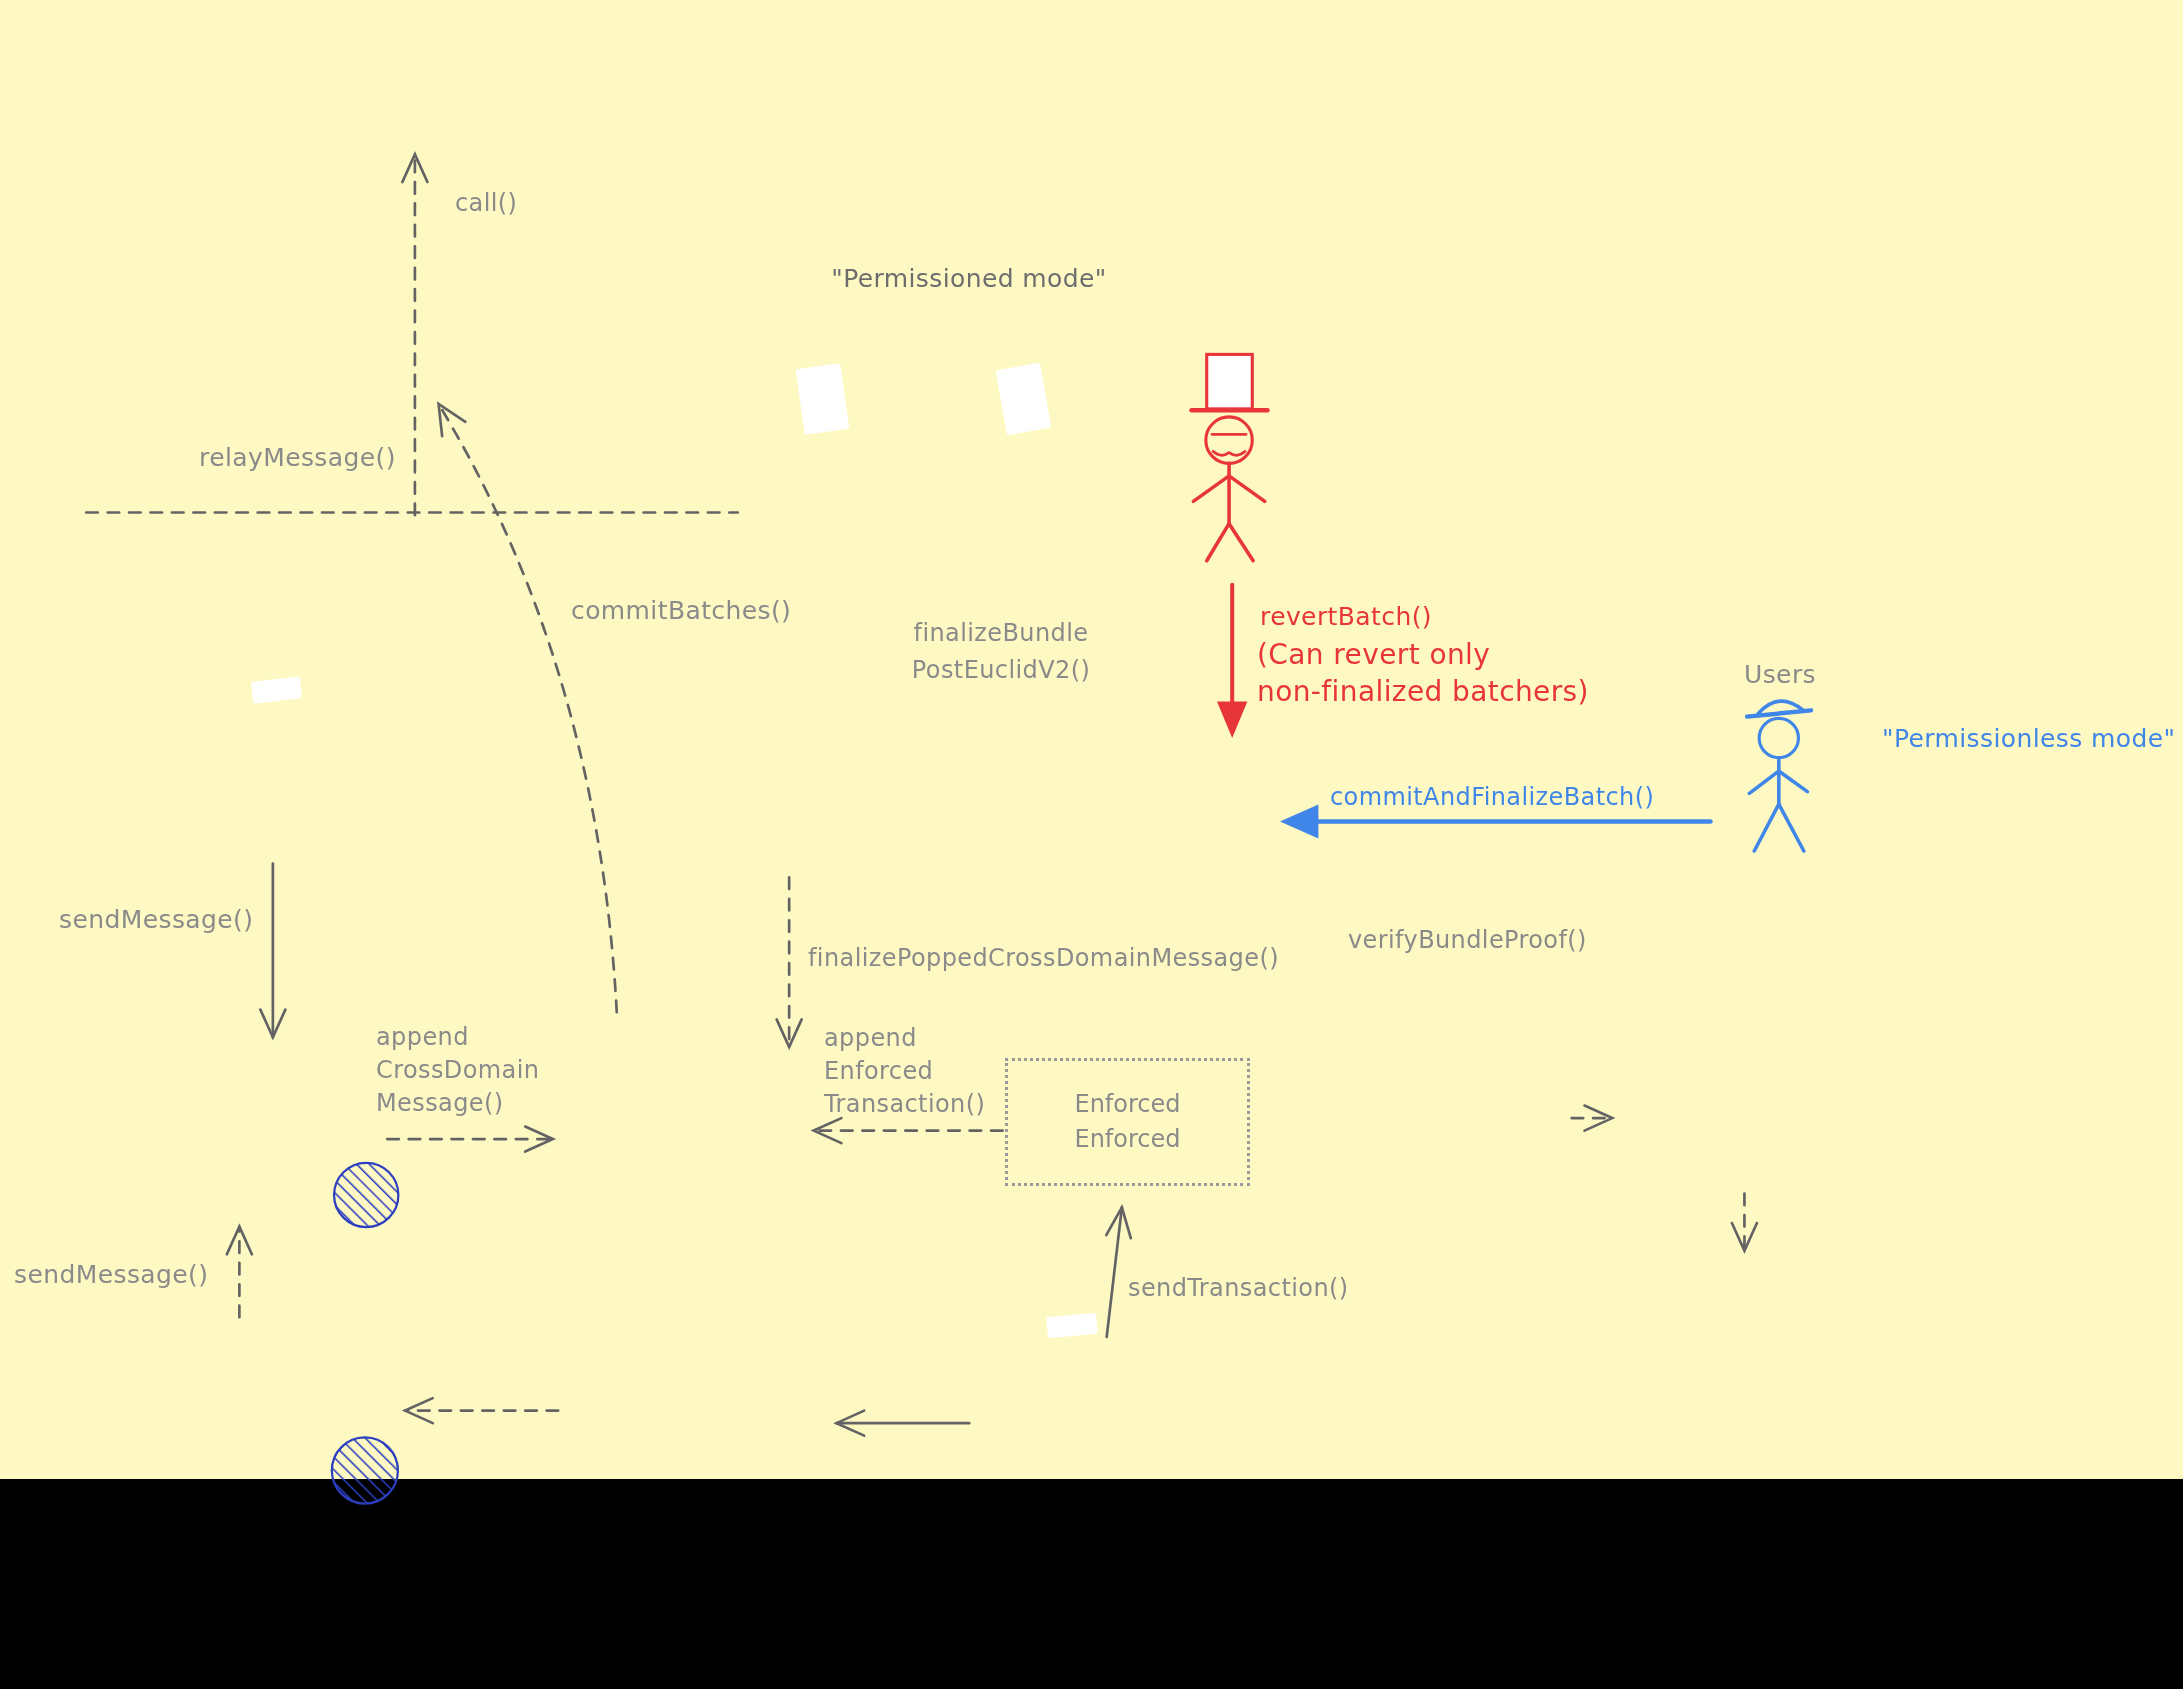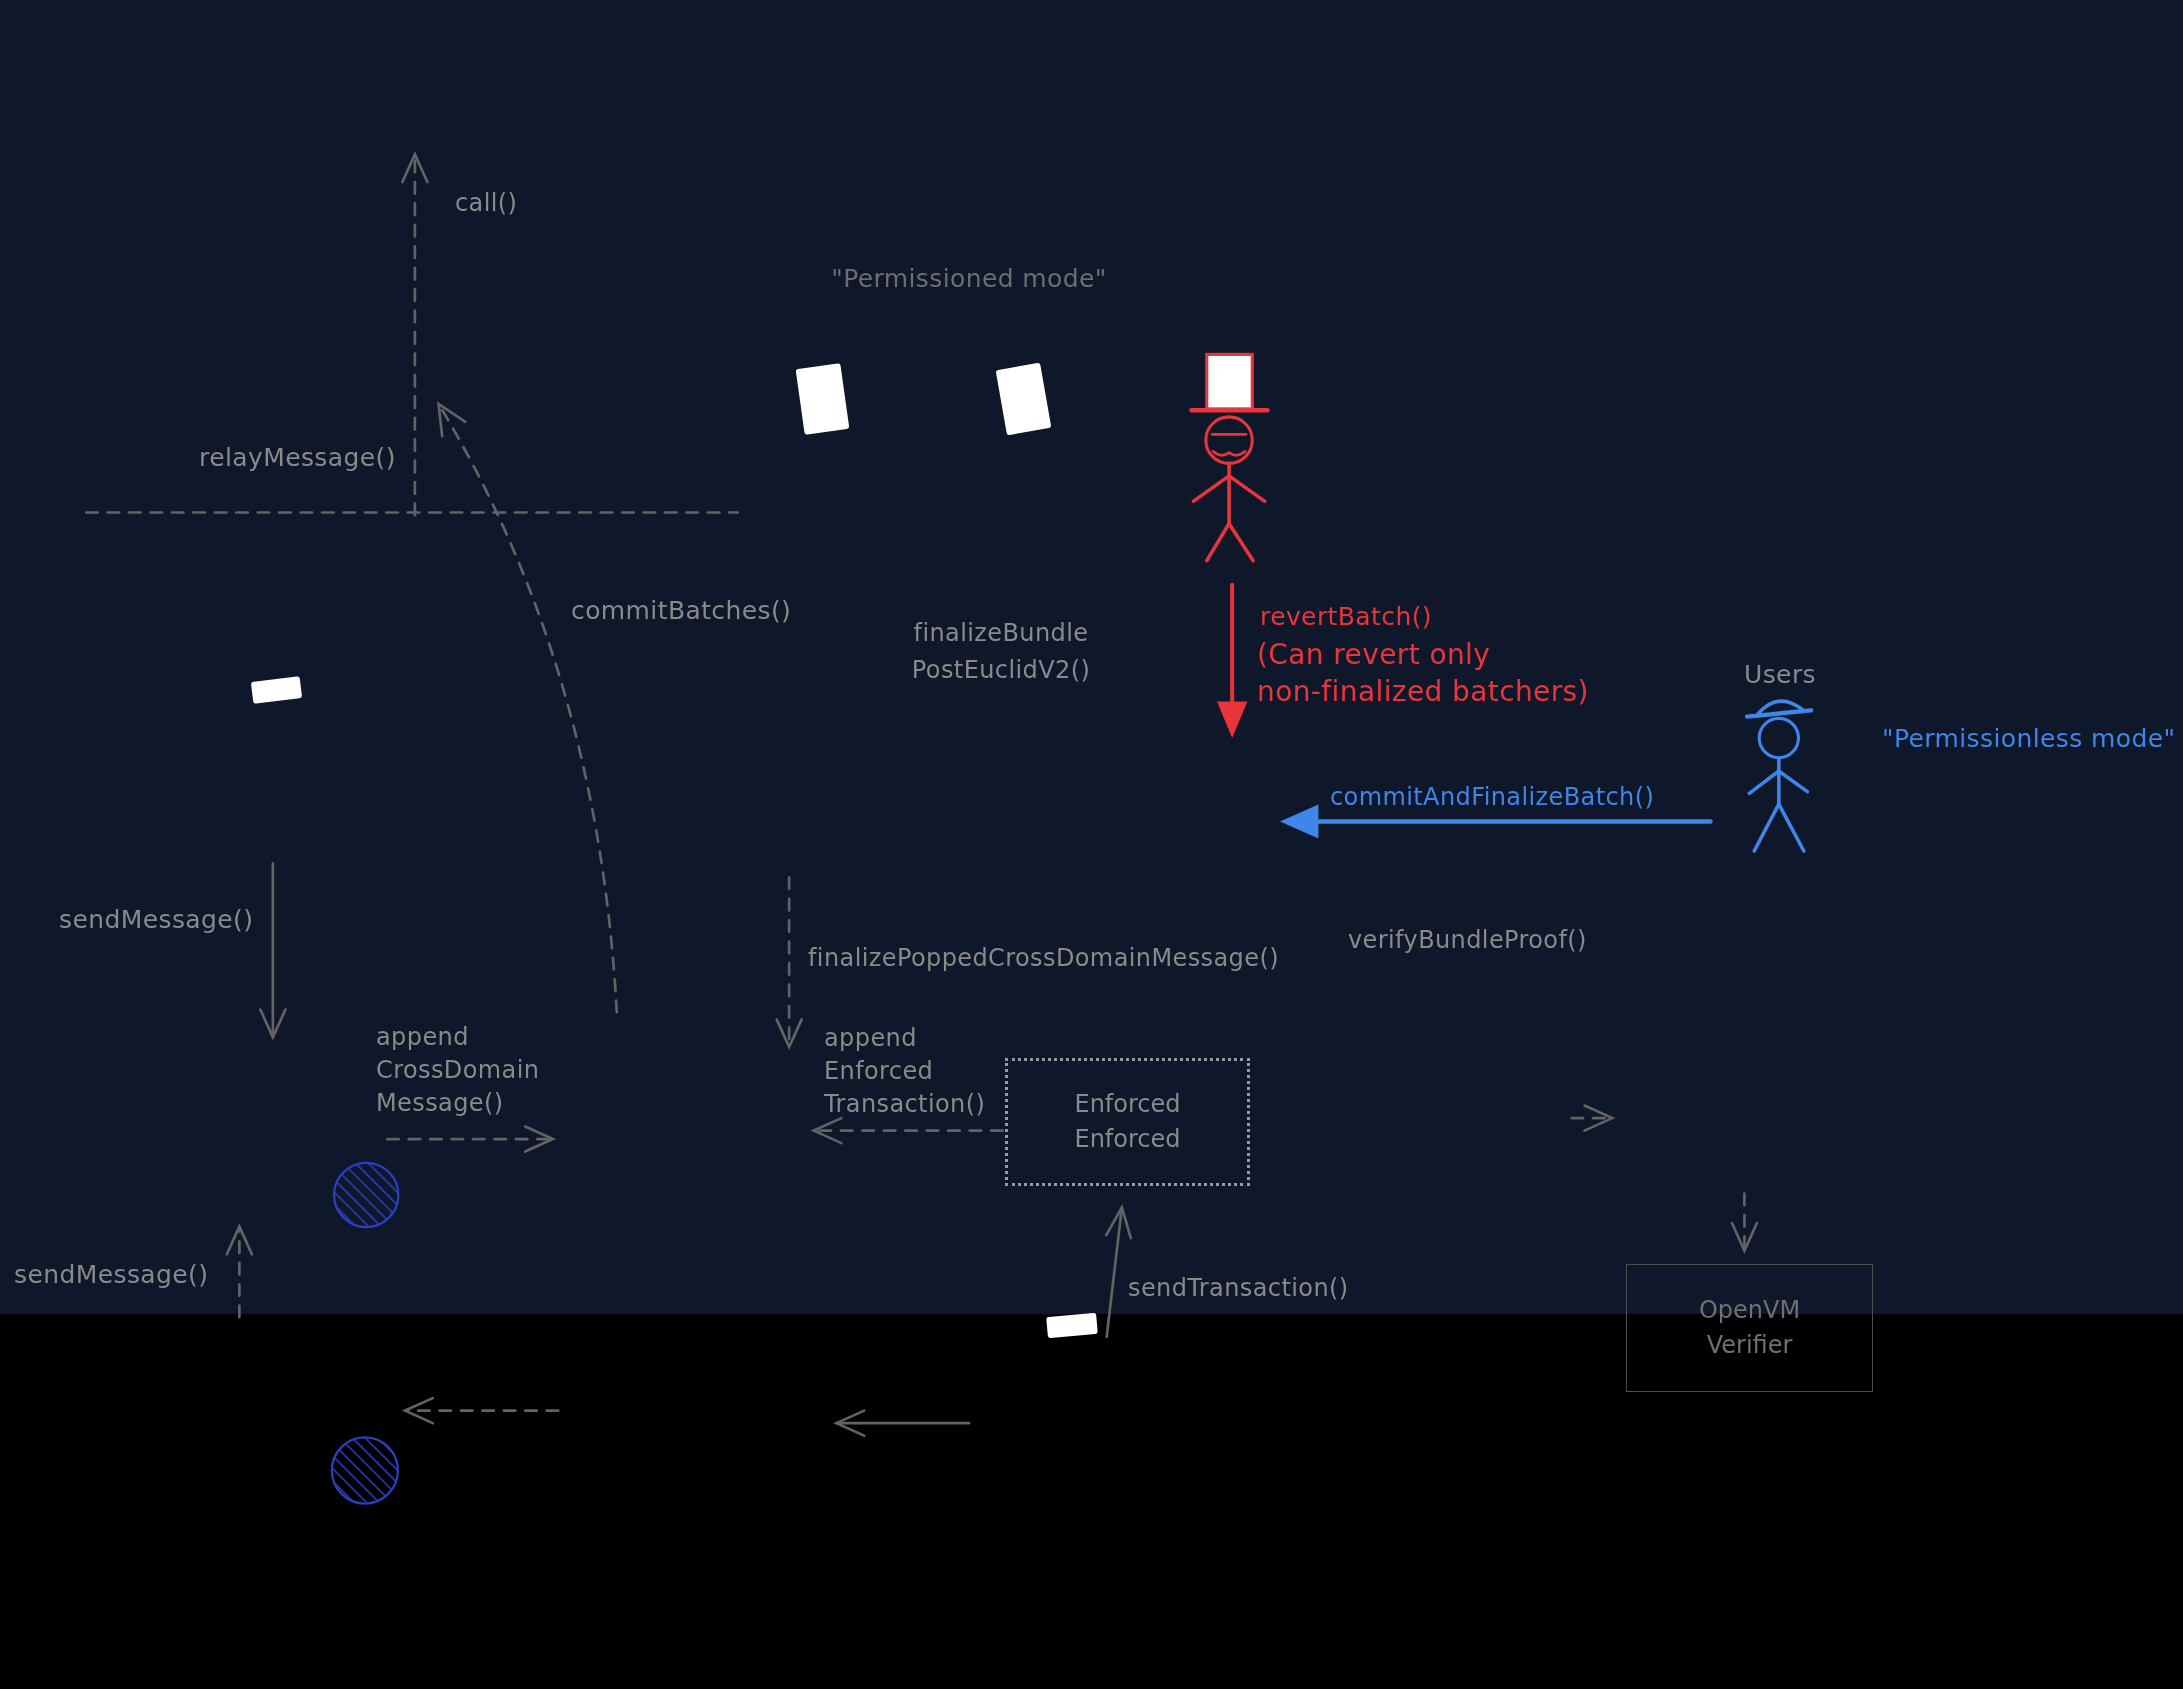--- a/index.html
+++ b/index.html
@@ -1,19 +1,19 @@
 <!DOCTYPE html>
 <html style="font-size:7.1px"><head>
 <meta charset="utf-8">
 <style>
   * { margin:0; padding:0; box-sizing:border-box; }
   html, body { background:#000; }
   body { width:2183px; height:1690px; overflow:hidden; }
   #stage {
-    position:relative; width:2183px; height:1314px; background:#0f172a;
+    position:relative; width:2183px; height:1479px; background:#fef9c3;
     font-family:"DejaVu Sans", sans-serif;
   }
   svg.layer { position:absolute; left:0; top:0; }
   .lbl { position:absolute; white-space:nowrap; letter-spacing:0.4px; }
   .gray { color:#8a8a8a; }
   .dim  { color:#6d6d6d; }
   .red  { color:#e8353b; }
   .blue { color:#3f86e8; }
   .f50 { font-size:28px; }
   .f53 { font-size:24px; }
@@ -178,19 +178,15 @@
 
   <div class="box enforced-box f53" style="left:1005px;top:1058px;width:245px;height:128px">
     <div>Enforced</div>
     <div>Enforced</div>
   </div>
 
   <div class="lbl gray f56" style="left:14px;top:1260px">sendMessage()</div>
 
   <div class="lbl gray f53" style="left:1128px;top:1274px">sendTransaction()</div>
 
-  <div class="box openvm-box f53" style="left:1626px;top:1264px;width:247px;height:128px">
-    <div>OpenVM</div>
-    <div>Verifier</div>
-  </div>
 
 </div>
 
 
 </body></html>

